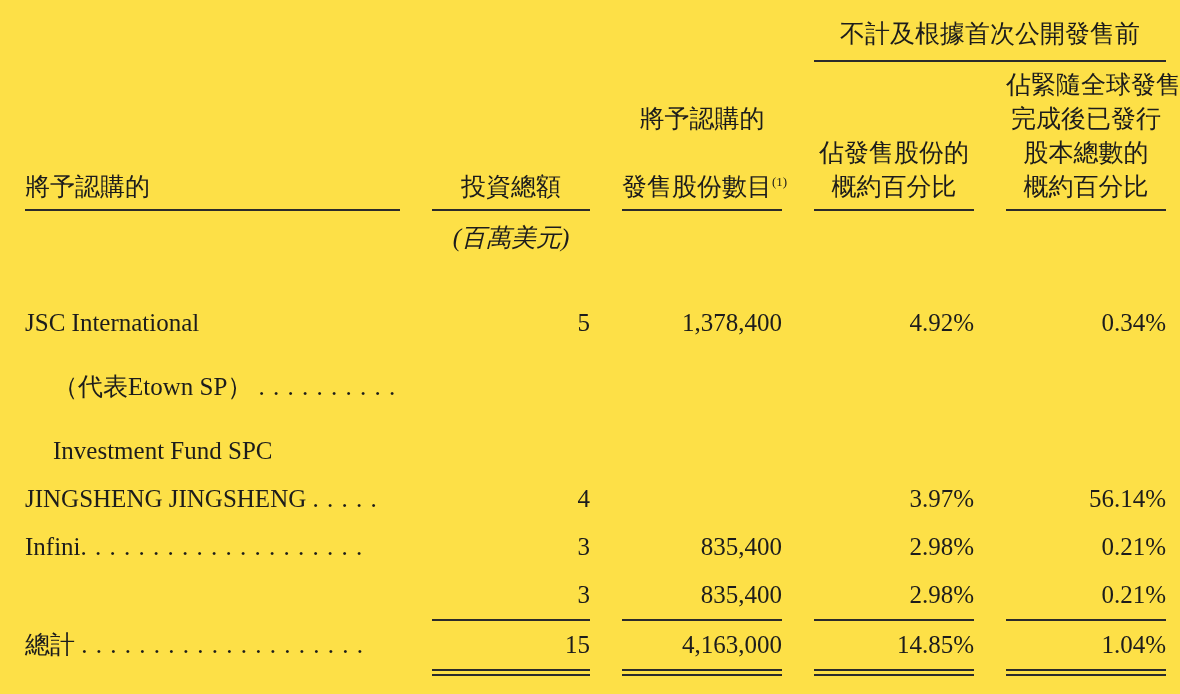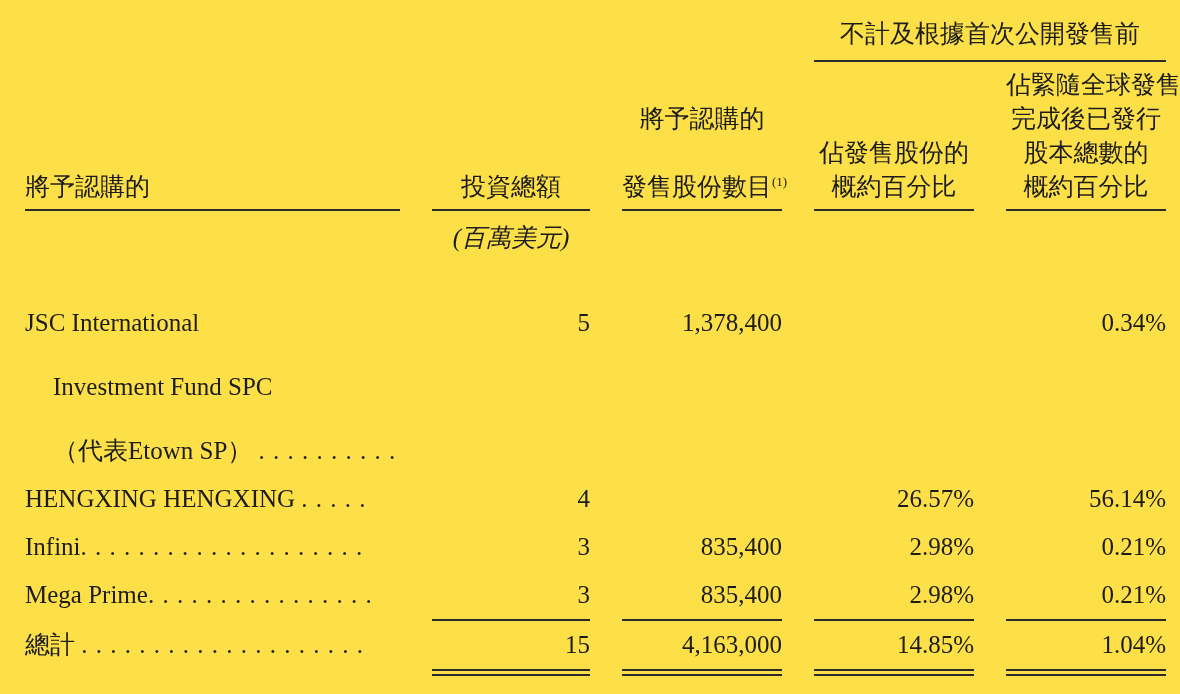--- a/index.html
+++ b/index.html
@@ -116,45 +116,43 @@
       <div>佔緊隨全球發售</div>
       <div>完成後已發行</div>
       <div>股本總數的</div>
       <div>概約百分比</div>
     </div>
 
     <div class="unit-note">(百萬美元)</div>
 
     <div class="cell name-cell r4" style="grid-column:1">
       <div>JSC International</div>
+      <div class="indent"><span>（代表Etown SP）</span> <span class="dots">. . . . . . . . . .</span></div>
       <div class="indent">Investment Fund SPC</div>
-      <div class="indent"><span>（代表Etown SP）</span> <span class="dots">. . . . . . . . . .</span></div>
     </div>
     <div class="cell num-cell r4" style="grid-column:2">5</div>
     <div class="cell num-cell r4" style="grid-column:3">1,378,400</div>
+    <div class="cell num-cell r4" style="grid-column:4">4.92%</div>
     <div class="cell num-cell r4" style="grid-column:5">0.34%</div>
 
     <div class="cell name-cell r5" style="grid-column:1">
-      <div><span>HENGXING HENGXING</span> <span class="dots">. . . . .</span></div>
+      <div><span>JINGSHENG JINGSHENG</span> <span class="dots">. . . . .</span></div>
     </div>
     <div class="cell num-cell r5" style="grid-column:2">4</div>
-    <div class="cell num-cell r5" style="grid-column:4">26.57%</div>
+    <div class="cell num-cell r5" style="grid-column:4">3.97%</div>
     <div class="cell num-cell r5" style="grid-column:5">56.14%</div>
 
     <div class="cell name-cell r6" style="grid-column:1">
       <div><span>Infini</span><span class="dots">. . . . . . . . . . . . . . . . . . . .</span></div>
     </div>
     <div class="cell num-cell r6" style="grid-column:2">3</div>
     <div class="cell num-cell r6" style="grid-column:3">835,400</div>
     <div class="cell num-cell r6" style="grid-column:4">2.98%</div>
     <div class="cell num-cell r6" style="grid-column:5">0.21%</div>
 
-    <div class="cell name-cell r7" style="grid-column:1">
-      <div><span>Mega Prime</span><span class="dots">. . . . . . . . . . . . . . . .</span></div>
-    </div>
     <div class="cell num-cell r7 rule-single" style="grid-column:2">3</div>
     <div class="cell num-cell r7 rule-single" style="grid-column:3">835,400</div>
     <div class="cell num-cell r7 rule-single" style="grid-column:4">2.98%</div>
     <div class="cell num-cell r7 rule-single" style="grid-column:5">0.21%</div>
 
     <div class="cell name-cell r8" style="grid-column:1">
       <div><span>總計</span> <span class="dots">. . . . . . . . . . . . . . . . . . . .</span></div>
     </div>
     <div class="cell num-cell r8 rule-double" style="grid-column:2">15</div>
     <div class="cell num-cell r8 rule-double" style="grid-column:3">4,163,000</div>

